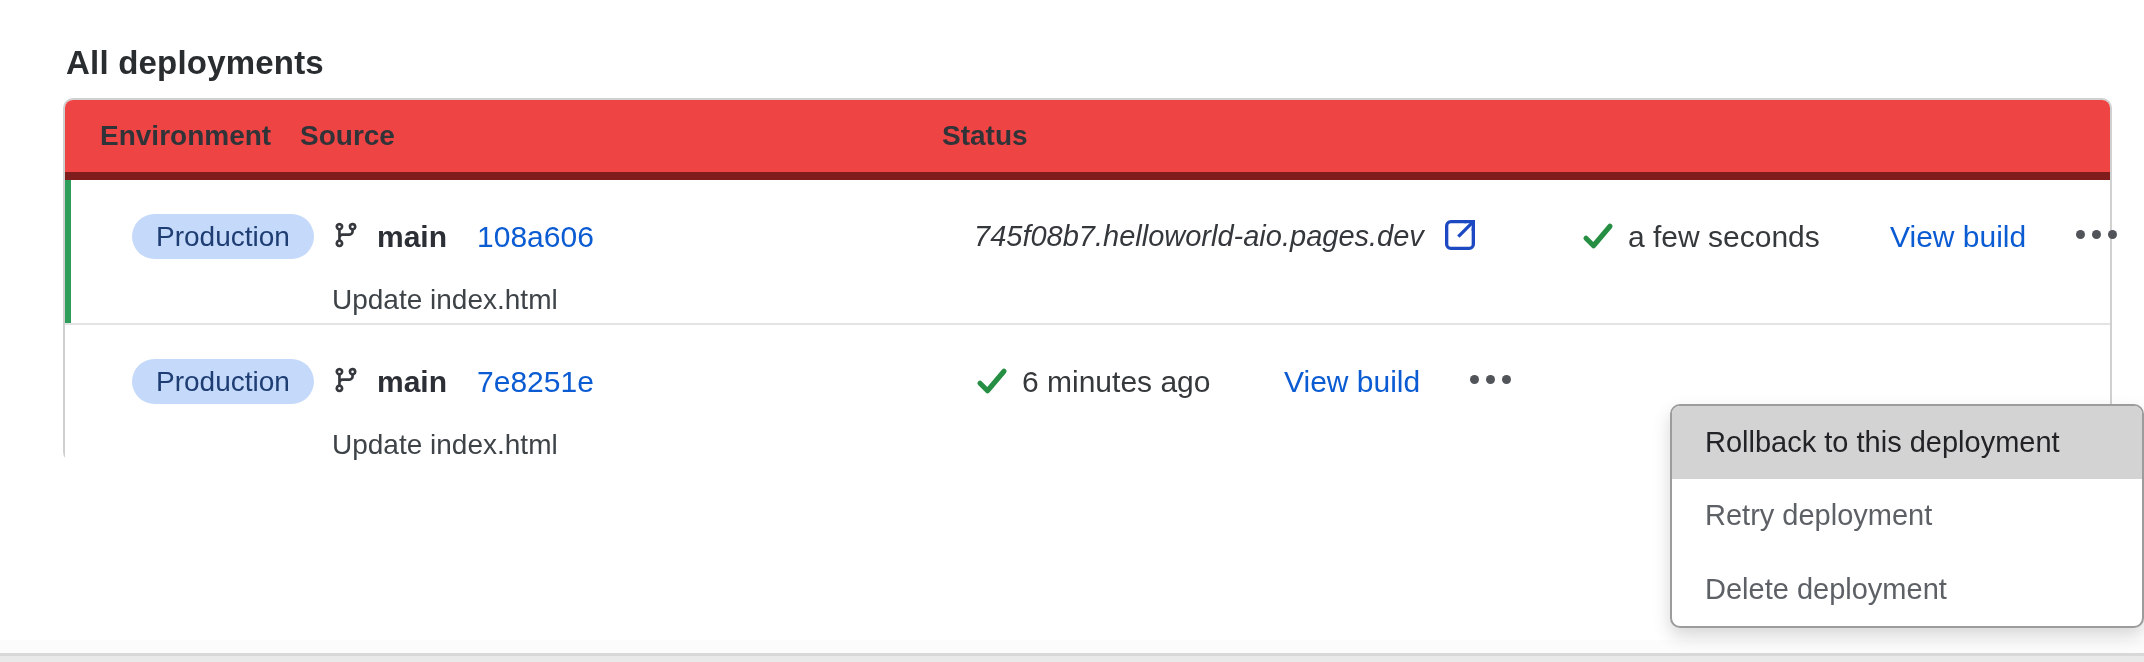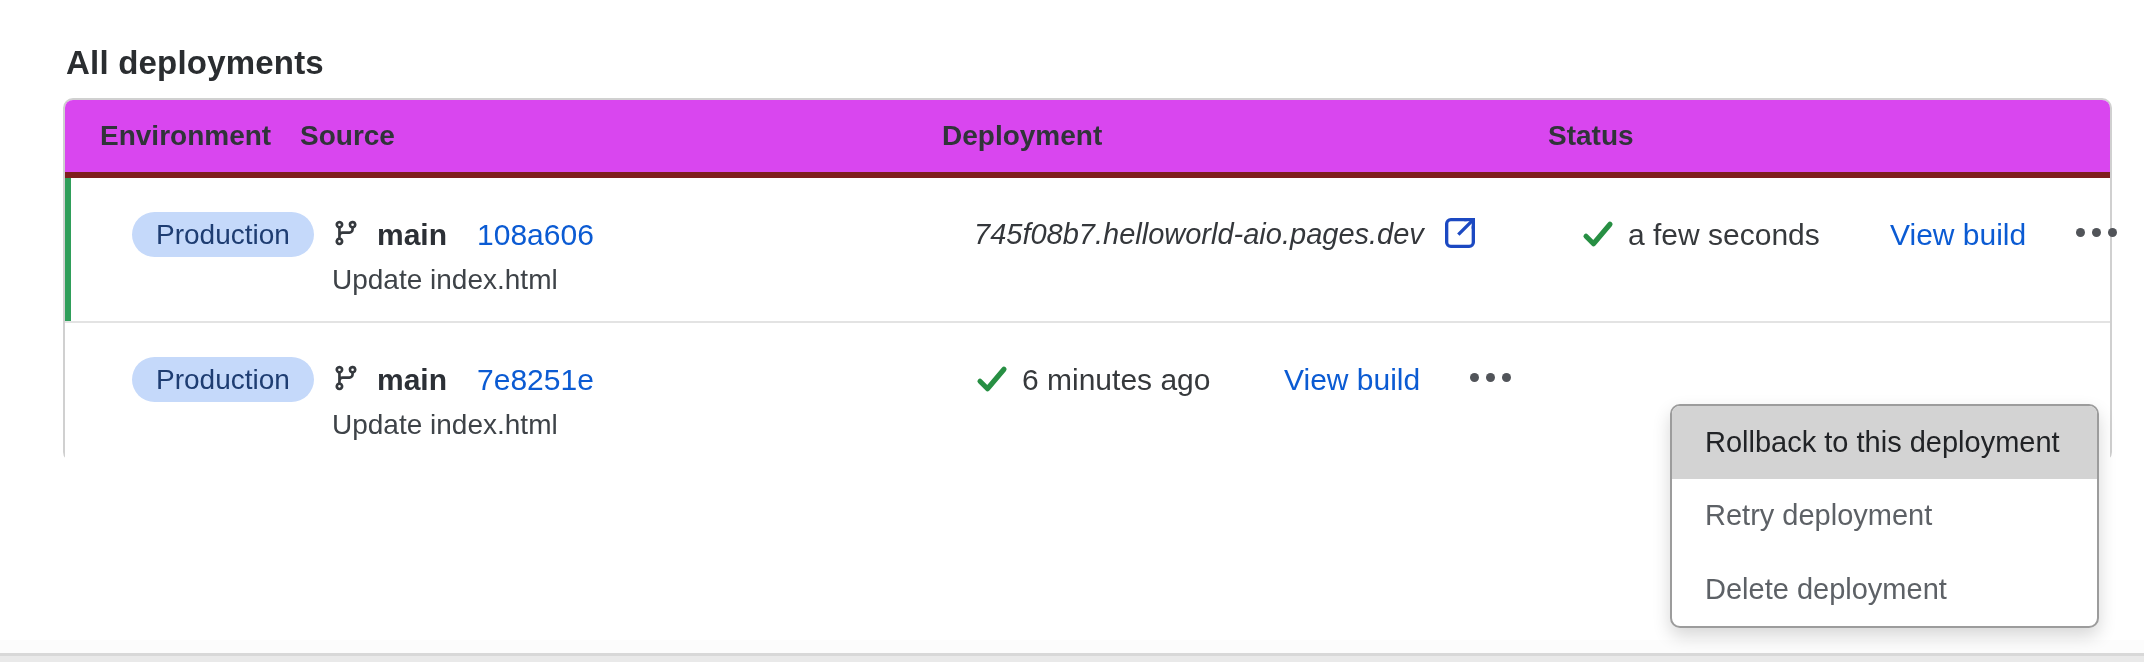--- a/index.html
+++ b/index.html
@@ -26,22 +26,22 @@
 
   
   .deploy-table {
     position: absolute; left: 63px; top: 98px;
     width: 2049px; height: 364px;
     border: 2px solid #d0d0d0; border-radius: 10px;
     box-sizing: border-box; background: #fff;
   }
   .grid { display: grid; grid-template-columns: 235px 642px 606px 1fr; }
   .thead {
-    height: 72px; background: #d946ef;
-    border-bottom: 6px solid #7f1d1d;
+    height: 72px; background: #ef4444;
+    border-bottom: 8px solid #7f1d1d;
     border-radius: 8px 8px 0 0;
     align-items: center;
     font-size: 28px; font-weight: 600; color: #303439;
   }
   .th { white-space: nowrap; }
   .th.first { padding-left: 35px; }
 
   .row { position: relative; height: 143px; background: #fff; padding-left: 32px; }
   .row.with-divider { border-bottom: 2px solid #e3e3e3; }
   .row.last { height: 141px; }
@@ -56,37 +56,37 @@
     display: inline-flex; align-items: center;
     height: 45px; padding: 0 24px;
     background: var(--badge-bg); color: var(--badge-text);
     border-radius: 23px; font-size: 28px;
   }
 
   .line1 { display: flex; align-items: center; height: 45px; }
   .branch-icon { color: #35393e; flex: 0 0 auto; }
   .branch-name { font-weight: 700; font-size: 30px; color: #2c3036; margin-left: 17px; }
   .commit-link { font-size: 30px; color: var(--link-blue); margin-left: 30px; text-decoration: none; cursor: pointer; }
-  .line2 { margin-top: 6px; font-size: 28px; line-height: 34px; color: #3e4348; }
+  .line2 { margin-top: 24px; font-size: 28px; line-height: 34px; color: #3e4348; }
 
   .deploy-line { display: flex; align-items: center; height: 45px; font-style: italic; }
   .deploy-url { font-size: 29px; color: #34373b; white-space: nowrap; }
   .external-icon { color: var(--external-blue); margin-left: 16px; cursor: pointer; }
 
   .cell.status { position: relative; padding-top: 0; }
   .check-icon { position: absolute; left: 0; top: 38px; color: var(--check-green); }
   .status-time { position: absolute; left: 48px; top: 34px; height: 45px; display: flex; align-items: center; font-size: 30px; color: #36393c; white-space: nowrap; }
   .view-build { position: absolute; left: 310px; top: 34px; height: 45px; display: flex; align-items: center; font-size: 30px; color: var(--link-blue); text-decoration: none; cursor: pointer; }
   .ellipsis-btn { position: absolute; left: 494px; top: 44px; display: flex; gap: 7px; padding: 6px 2px; cursor: pointer; background: none; border: none; }
   .ellipsis-btn .dot { width: 9px; height: 9px; border-radius: 50%; background: #515459; }
 
   
   .context-menu {
     position: absolute; left: 1670px; top: 404px;
-    width: 429px; height: 224px;
+    width: 474px; height: 224px;
     background: #fff;
     border: 2px solid #9c9c9c; border-radius: 10px;
     box-shadow: 0 8px 18px rgba(0,0,0,.16);
     box-sizing: border-box; overflow: hidden;
     display: flex; flex-direction: column;
     z-index: 20;
   }
   .menu-item {
     flex: 1; display: flex; align-items: center;
     padding-left: 33px; font-size: 29px; color: #5d6166;
@@ -102,21 +102,20 @@
 </head>
 <body style="--accent-green: #2f9e5a; --check-green: #278f43; --link-blue: #0b5bd3; --external-blue: #1c49c2; --badge-bg: #c5d9fa; --badge-text: #1e3d72; --menu-highlight-bg: #d3d3d3;">
 
 <h1 class="page-title">All deployments</h1>
 
 <div class="deploy-table">
 
   <div class="thead grid">
     <div class="th first">Environment</div>
     <div class="th">Source</div>
-    <div class="th">Deployment</div>
     <div class="th">Status</div>
   </div>
 
   <div class="row with-divider grid">
     <div class="accent-bar"></div>
     <div class="cell env">
       <span class="badge">Production</span>
     </div>
     <div class="cell source">
       <div class="line1">

